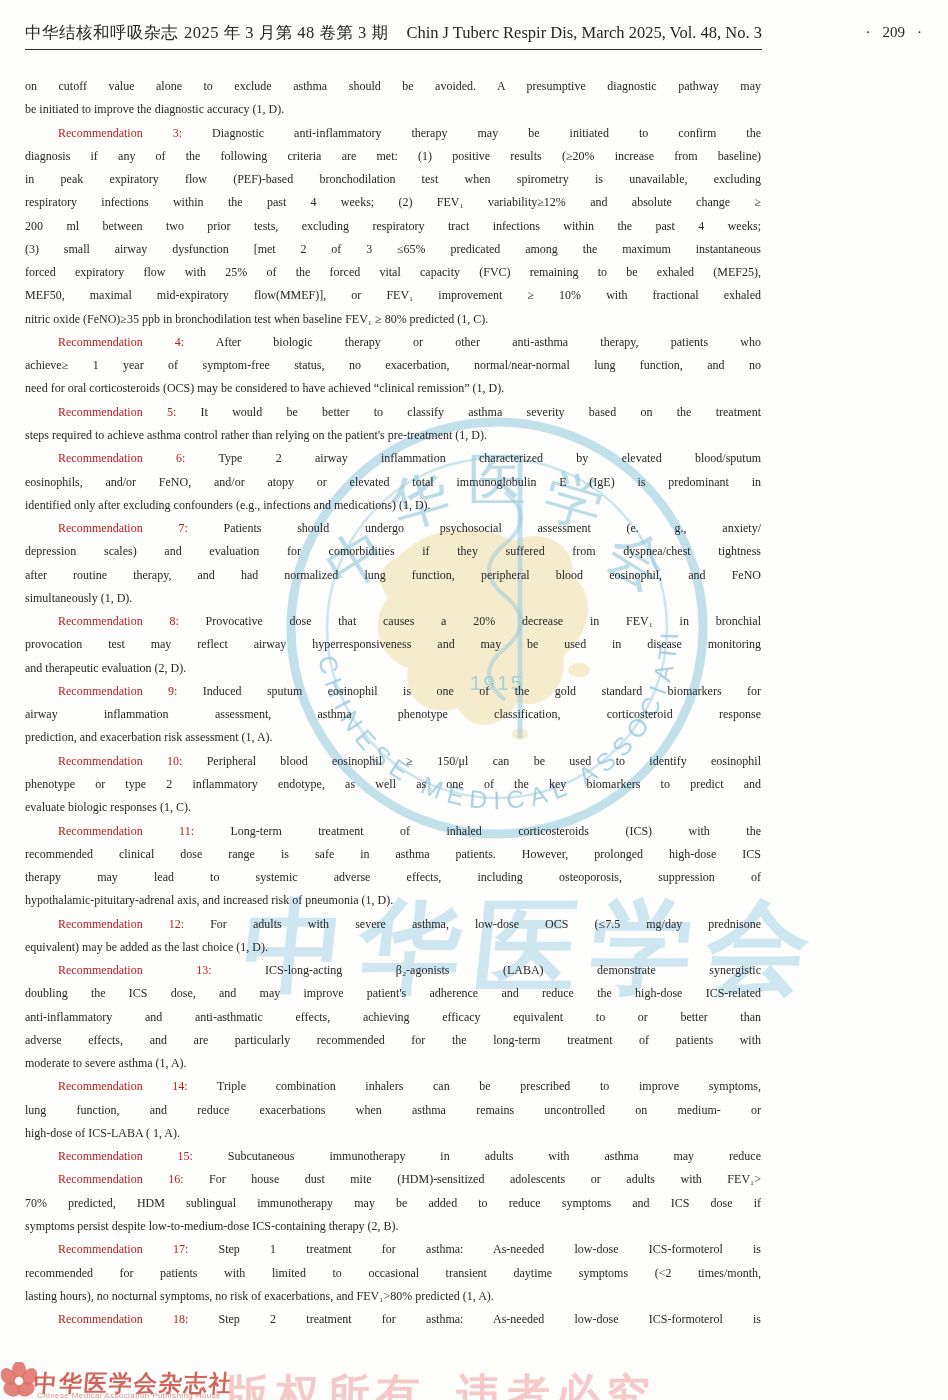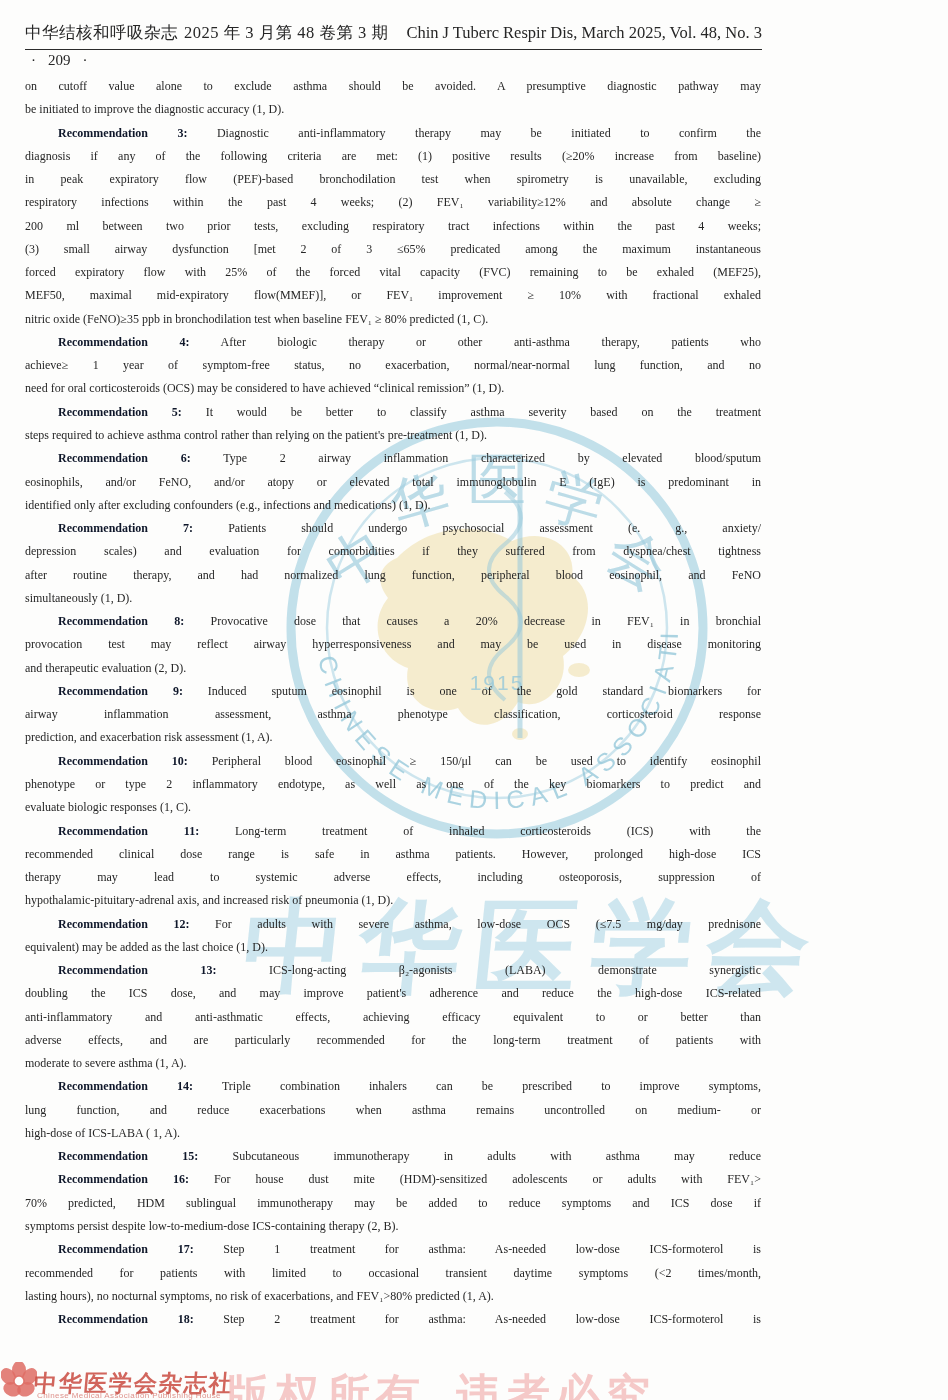--- a/index.html
+++ b/index.html
@@ -2,36 +2,36 @@
 <html><head>
 <meta charset="utf-8">
 <style>
   html,body{margin:0;padding:0;background:#888;}
   .page{
     position:relative;width:948px;height:1400px;margin:0 auto;
     background:#fdfdfc;overflow:hidden;
     font-family:"Liberation Serif","DejaVu Serif",serif;color:#262626;
   }
   
-  .header{position:absolute;left:25px;top:22px;width:903px;display:flex;justify-content:space-between;align-items:flex-start;z-index:3;flex-direction:column;}
+  .header{position:absolute;left:25px;top:22px;width:903px;display:flex;justify-content:space-between;align-items:flex-start;z-index:3;}
   .header-left{display:inline-block;border-bottom:1.6px solid #2b2b2b;padding-bottom:5px;font-size:16.5px;white-space:nowrap;}
   .header-left .cn{letter-spacing:.5px;}
   .header-left .issue{margin-left:6px;}
   .header-left .en{margin-left:18px;}
   .page-num{font-size:15px;padding-top:2px;white-space:nowrap;}
   .page-num span{margin:0 6px;}
   
   .body-text{position:absolute;left:25px;top:75px;width:736px;z-index:2;}
   .line{
     font-size:12px;line-height:23.27px;height:23.27px;
     text-align:justify;text-align-last:justify;white-space:normal;overflow:visible;
   }
   .line.first{padding-left:33px;}
   .line.para-end{text-align-last:left;}
-  .line b{font-weight:bold;color:#0f172a;}
+  .line b{font-weight:normal;color:#b91c1c;}
   
   .seal{position:absolute;left:277px;top:408px;width:440px;height:440px;z-index:0;}
   
   .calli{
     position:absolute;left:243px;top:893px;z-index:0;
     font-size:102px;font-weight:bold;letter-spacing:14px;line-height:110px;
     color:rgba(168,212,228,0.55);transform:skewX(-6deg);white-space:nowrap;
     font-family:"Liberation Serif","DejaVu Serif",serif;
   }
   

